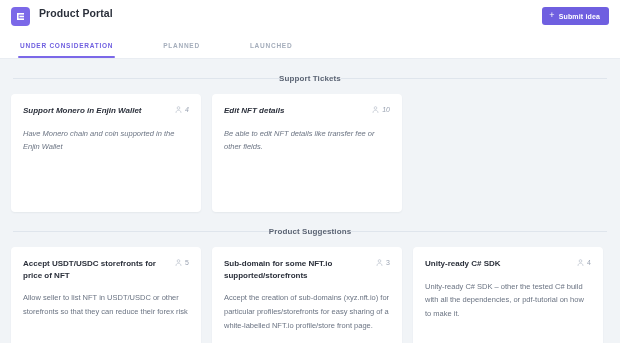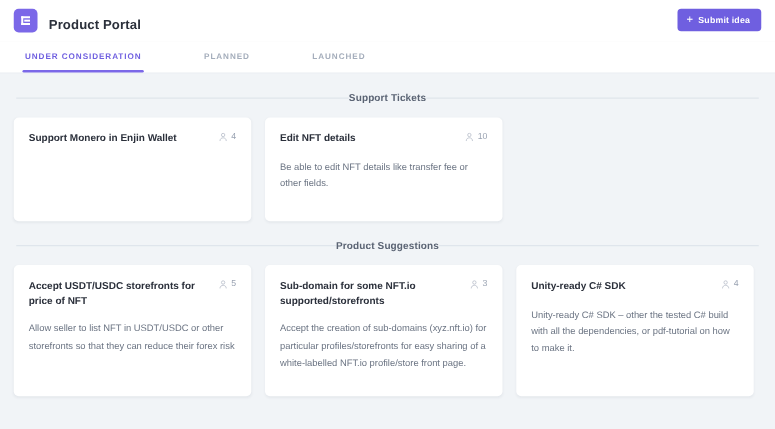--- a/index.html
+++ b/index.html
@@ -22,21 +22,21 @@
     height: 33px;
     background: #ffffff;
     display: flex;
     align-items: center;
     padding: 0 11px;
     position: relative;
   }
 
   .brand {
     display: flex;
-    align-items: flex-end;
+    align-items: flex-start;
     gap: 9px;
   }
 
   .logo-mark {
     width: 19px;
     height: 19px;
     border-radius: 4px;
     background: #7b68e8;
     display: flex;
     align-items: center;
@@ -154,21 +154,22 @@
   .card {
     background: #ffffff;
     border-radius: 4px;
     padding: 11px 12px 11px 12px;
     box-shadow: 0 1px 2px rgba(40, 50, 70, 0.06);
     cursor: pointer;
   }
 
   .row-tickets .card {
     width: 190px;
-    height: 83px;
+    height: 118px;
+    font-style: italic;
   }
 
   .row-suggestions .card {
     width: 190px;
     height: 105px;
   }
 
   .card-head {
     display: flex;
     align-items: flex-start;
@@ -255,20 +256,21 @@
       <div class="card-head">
         <div class="card-title">Support Monero in Enjin Wallet</div>
         <div class="vote">
           <svg width="7" height="7" viewBox="0 0 12 12">
             <circle cx="6" cy="3.4" r="2.3" fill="none" stroke="#b6bdc9" stroke-width="1.1"></circle>
             <path d="M1.7 11.2c0-2.4 1.9-3.9 4.3-3.9s4.3 1.5 4.3 3.9" fill="none" stroke="#b6bdc9" stroke-width="1.1" stroke-linecap="round"></path>
           </svg>
           <span class="vote-count">4</span>
         </div>
       </div>
+      <div class="card-desc">Have Monero chain and coin supported in the Enjin Wallet</div>
     </div>
 
     <div class="card">
       <div class="card-head">
         <div class="card-title">Edit NFT details</div>
         <div class="vote">
           <svg width="7" height="7" viewBox="0 0 12 12">
             <circle cx="6" cy="3.4" r="2.3" fill="none" stroke="#b6bdc9" stroke-width="1.1"></circle>
             <path d="M1.7 11.2c0-2.4 1.9-3.9 4.3-3.9s4.3 1.5 4.3 3.9" fill="none" stroke="#b6bdc9" stroke-width="1.1" stroke-linecap="round"></path>
           </svg>

